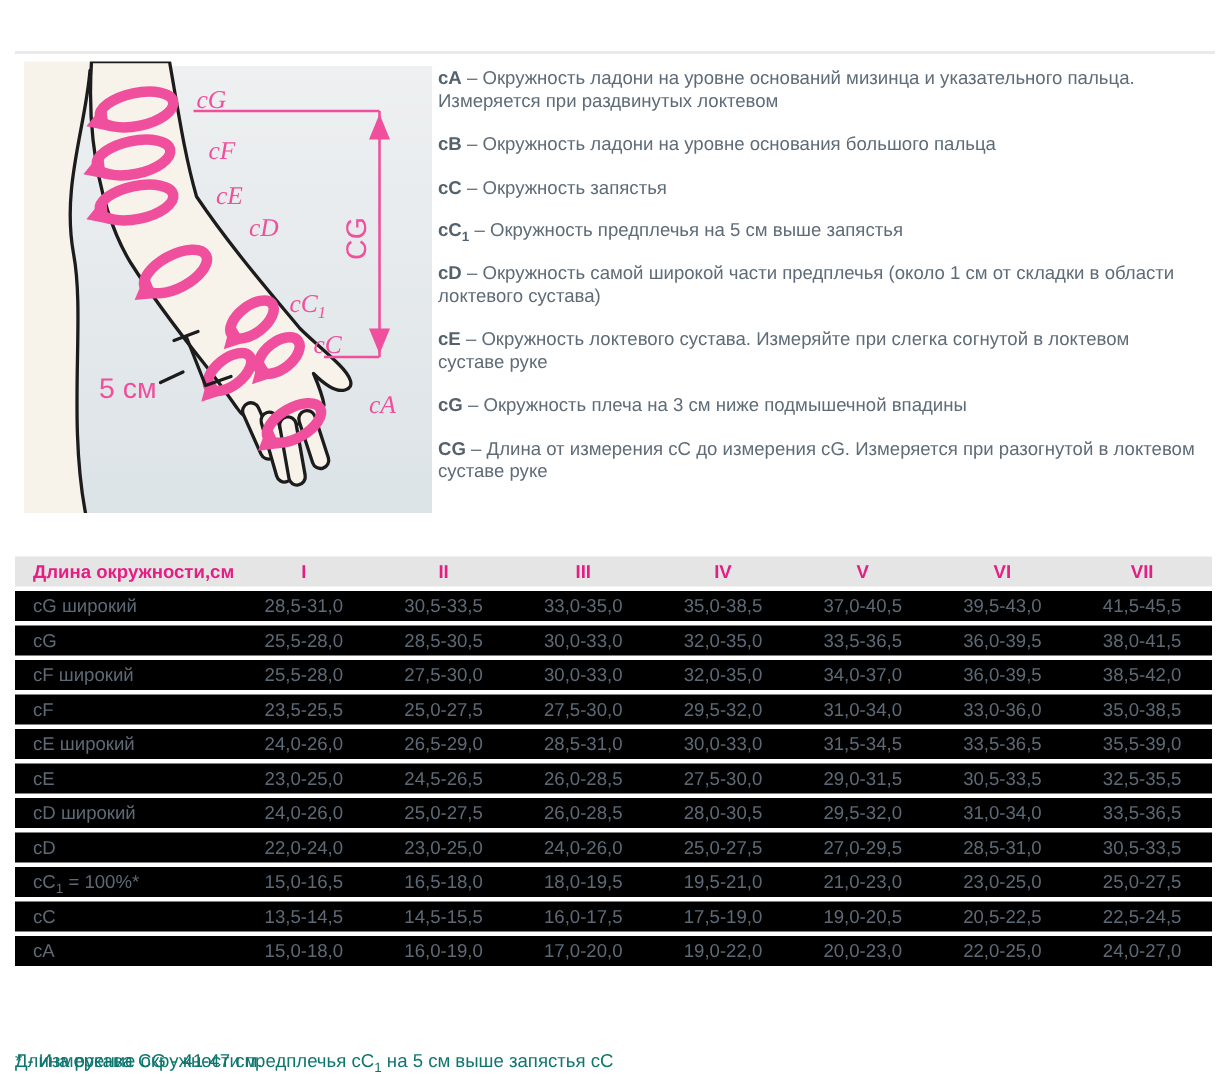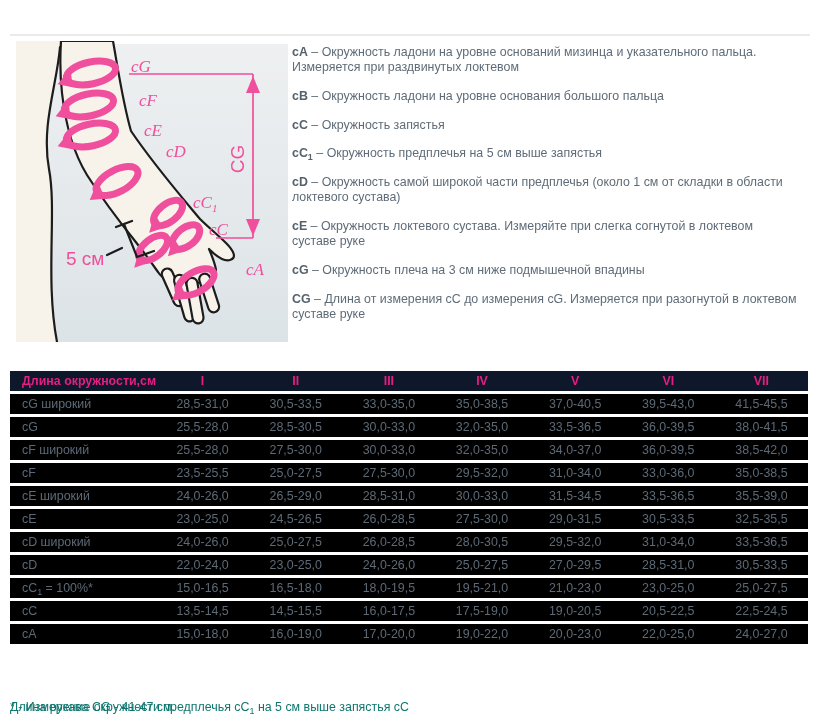--- a/index.html
+++ b/index.html
@@ -17,21 +17,21 @@
   .legend { position: absolute; left: 292px; top: 45px; width: 505px; }
   .legend-item { font-size: 12.4px; line-height: 15.2px; color: #5f6c78; margin-bottom: 13.5px; }
   .legend-item b { color: #55626d; }
   sub { font-size: 9px; line-height: 0; }
 
   .sizes { position: absolute; left: 10px; top: 371px; width: 798px; }
   .trow {
     display: flex; align-items: center; height: 20px; margin-bottom: 3px;
     background: #000000; color: #5d6a76; font-size: 12.4px;
   }
-  .trow.head { background: #0f172a; color: #e41e83; font-weight: bold; }
+  .trow.head { background: #e5e5e5; color: #e41e83; font-weight: bold; }
   .lbl { width: 146px; padding-left: 12px; flex: none; white-space: nowrap; }
   .val { flex: 1 1 0; text-align: center; }
 
   .fn { position: absolute; left: 10px; font-size: 12.4px; color: #0f766e; margin-top: 40px; }
   .fn1 { top: 660px; }
   .fn2 { top: 660px; }
 
   
   .band { fill: none; stroke: #ef4f9c; stroke-width: 7; }
   .bandfill { fill: #ef4f9c; }

